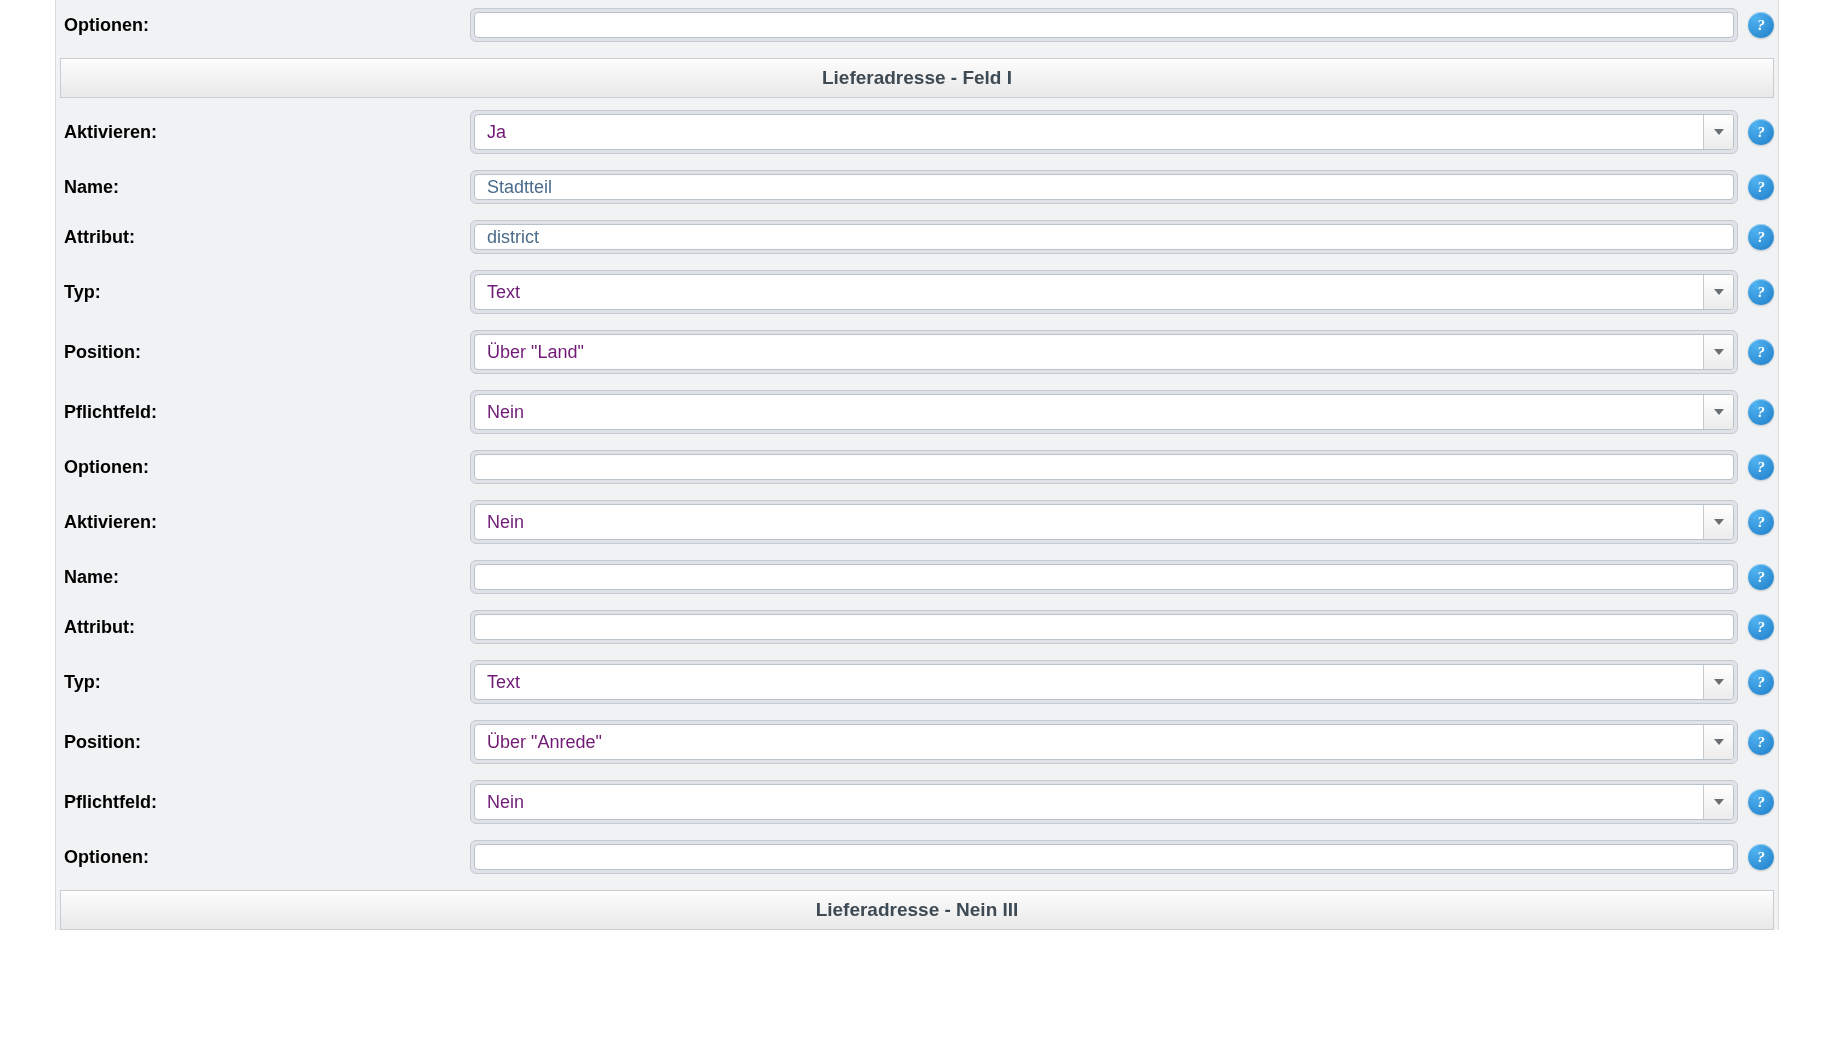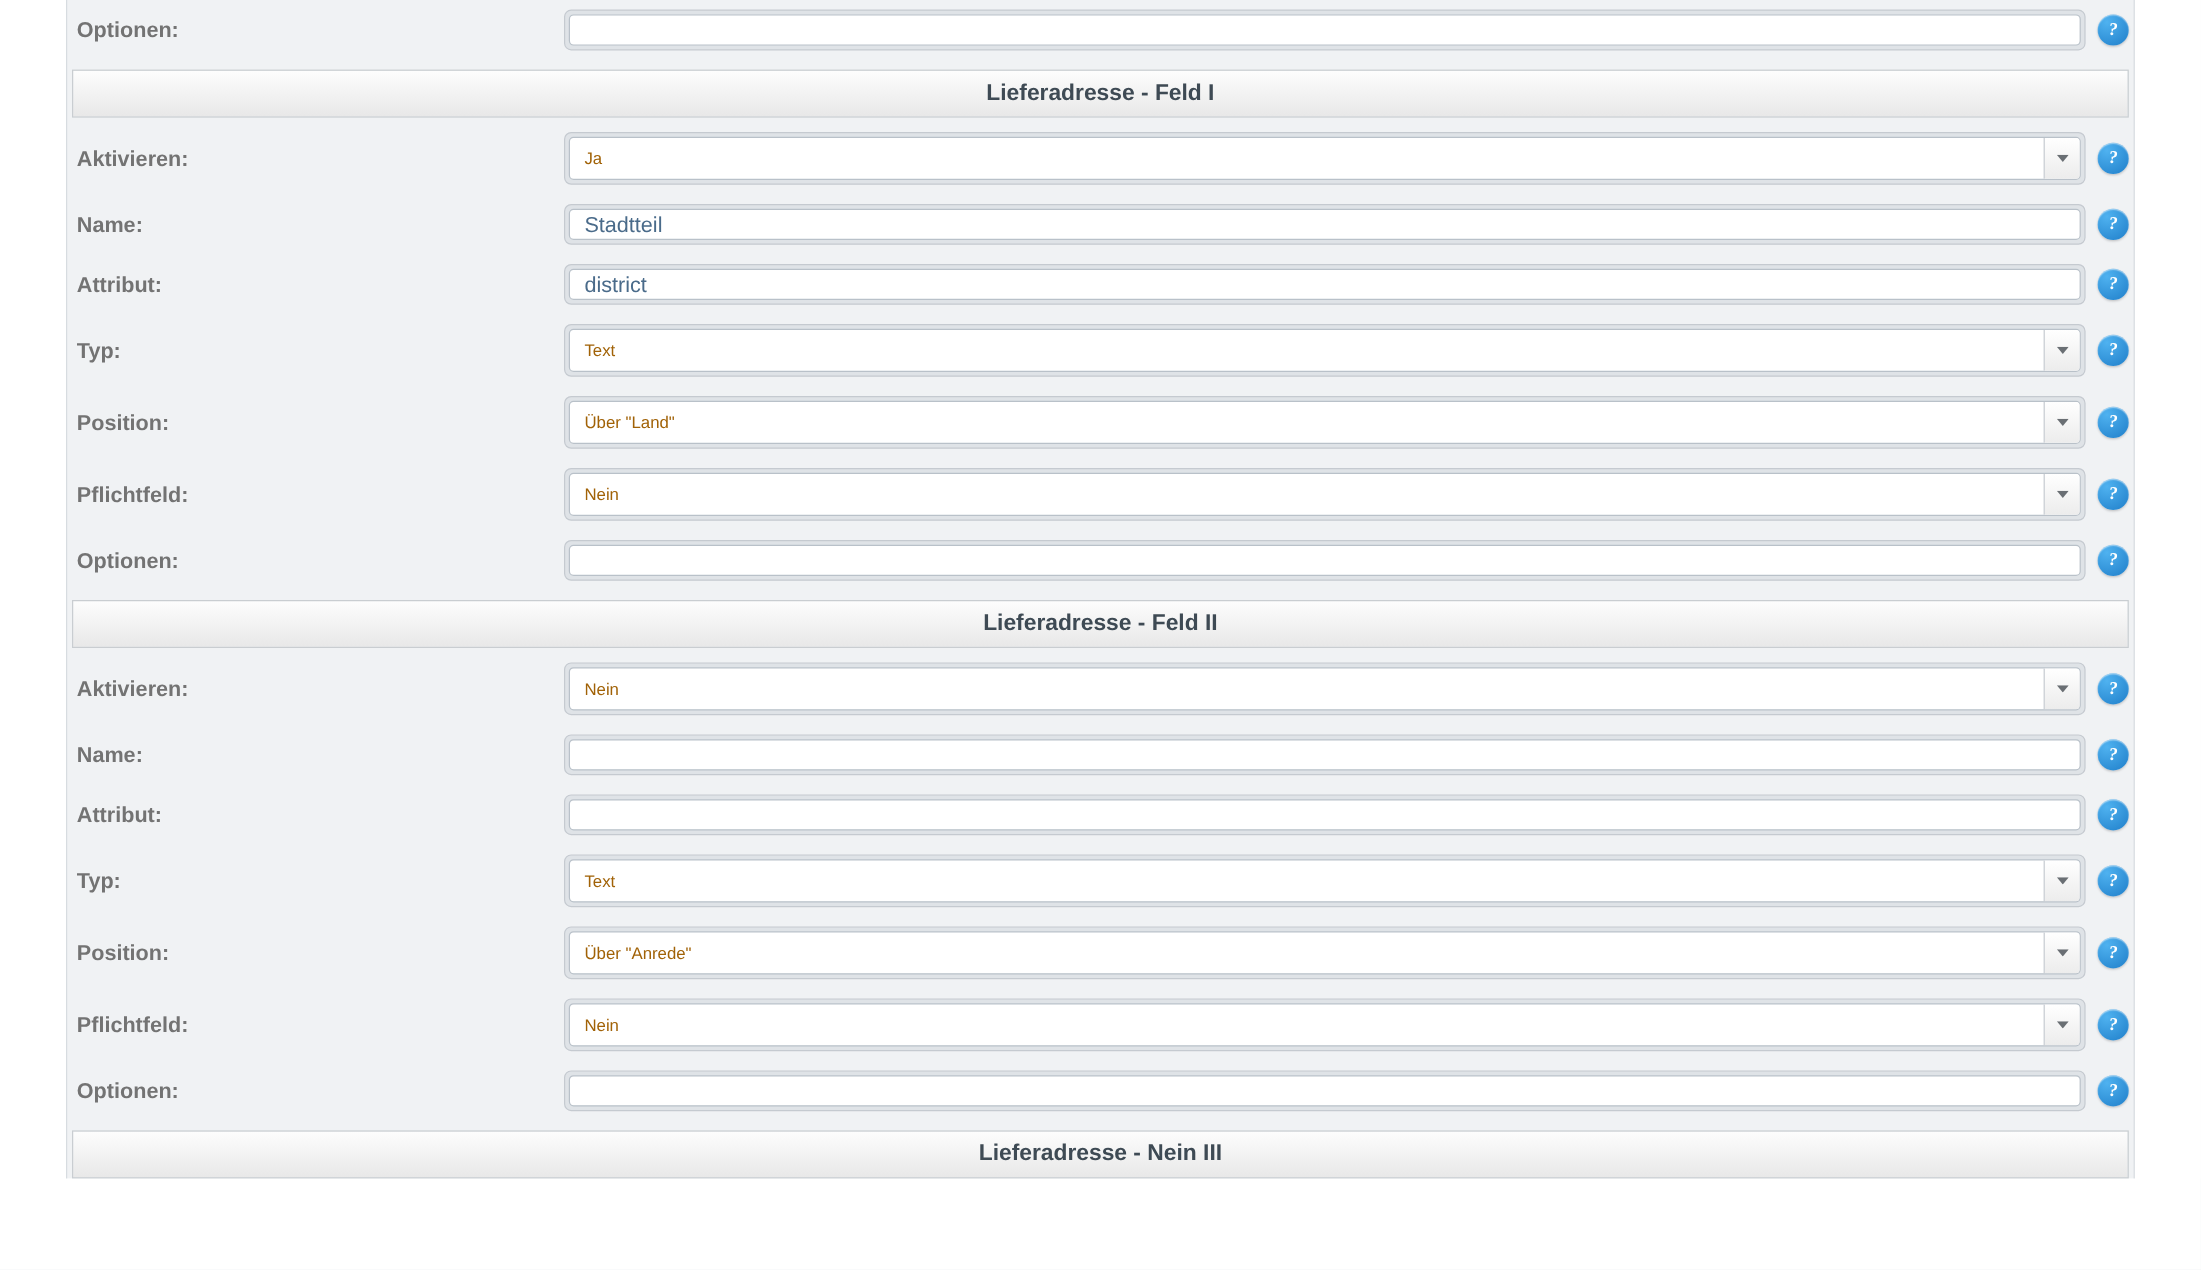--- a/index.html
+++ b/index.html
@@ -29,21 +29,21 @@
     padding: 8px 0;
     margin: 8px 4px 4px 4px;
   }
   .form-row {
     display: flex;
     align-items: center;
     padding: 8px 4px;
   }
   .form-label {
     flex: 0 0 410px;
-    color: #737373;
+    color: #000000;
     font-weight: bold;
     font-size: 18px;
     padding-left: 4px;
   }
   .field-wrap {
     flex: 1;
     display: flex;
     align-items: center;
     gap: 10px;
   }
@@ -72,22 +72,22 @@
     background: #ffffff;
     border: 1px solid #b9c1c9;
     border-radius: 4px;
     overflow: hidden;
     cursor: pointer;
   }
   .select-value {
     flex: 1;
     padding: 0 12px;
     line-height: 34px;
-    font-size: 14px;
-    color: #a16207;
+    font-size: 18px;
+    color: #701a75;
     white-space: nowrap;
     overflow: hidden;
   }
   .select-btn {
     flex: 0 0 30px;
     border-left: 1px solid #c5cad0;
     background: linear-gradient(to bottom, #ffffff, #ececec);
     display: flex;
     align-items: center;
     justify-content: center;
@@ -224,21 +224,20 @@
     <div class="form-row">
       <div class="form-label">Optionen:</div>
       <div class="field-wrap">
         <div class="control-outer">
           <input class="text-input" value="" style="">
         </div>
         <div class="help-btn">?</div>
       </div>
     </div>
 
-    <div class="section-header">Lieferadresse - Feld II</div>
 
     <div class="form-row">
       <div class="form-label">Aktivieren:</div>
       <div class="field-wrap">
         <div class="control-outer">
           <div class="select-ctl">
             <div class="select-value">Nein</div>
             <div class="select-btn">
                 <svg viewBox="0 0 10 6">
                   <path d="M0 0 L10 0 L5 6 Z"></path>

